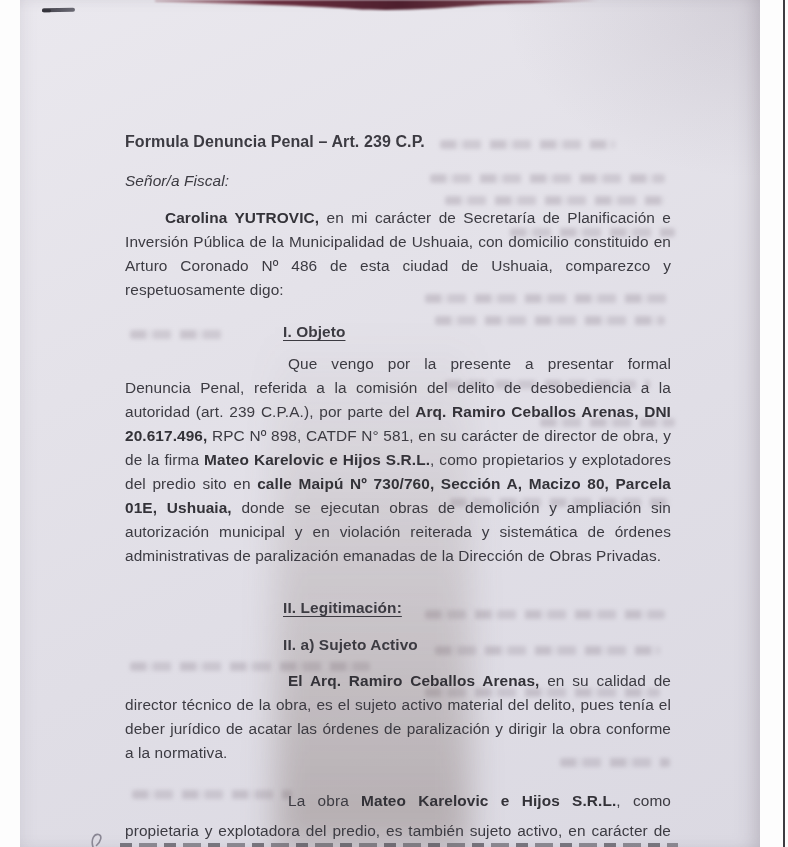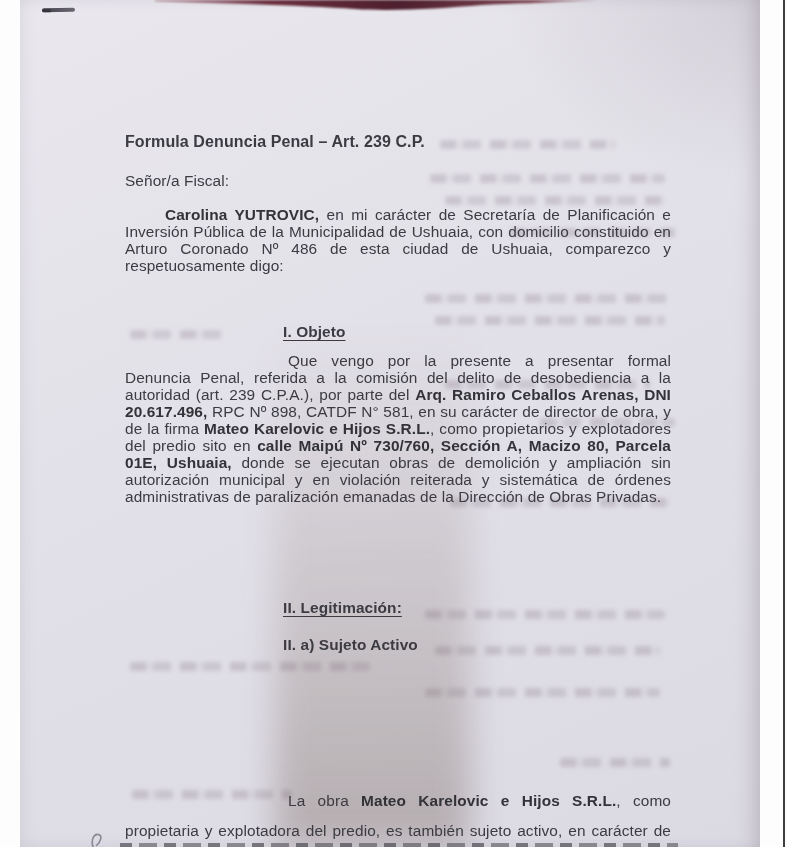--- a/index.html
+++ b/index.html
@@ -51,21 +51,21 @@
   }
   
   .doc{
     position:absolute;left:105px;top:0;width:546px;height:847px;
     color:#3c3b42;font-size:15.4px;filter:blur(0.3px);
     letter-spacing:0.1px;
   }
   .doc b{font-weight:bold;color:#333238;}
   .block{position:absolute;left:0;width:100%;margin:0;}
   .title{font-weight:bold;font-size:16px;}
-  .para{text-align:justify;line-height:17px;}
+  .para{text-align:justify;line-height:24px;}
   .ind-sm{text-indent:40px;}
   .ind-lg{text-indent:163px;}
   .heading{font-weight:bold;margin-left:158px;}
   .underlined{text-decoration:underline;text-decoration-thickness:1.4px;text-underline-offset:3px;}
   .para.last-justify{text-align-last:justify;line-height:30px;}
   
   .cutoff{
     position:absolute;left:100px;top:843px;width:558px;height:5px;opacity:0.8;filter:blur(0.5px);
     background:repeating-linear-gradient(90deg,
       rgba(66,64,72,0.8) 0 12px,rgba(66,64,72,0) 12px 19px,
@@ -116,32 +116,33 @@
     <div class="ghost" style="left:540px;top:758px;width:110px;"></div>
     <div class="ghost" style="left:112px;top:790px;width:160px;"></div>
   </div>
 
   <div class="center-shadow"></div>
   <div class="corner-shade"></div>
 
   <div class="doc">
     <p class="block title" style="top:133px;">Formula Denuncia Penal – Art. 239 C.P.</p>
 
-    <p class="block" style="top:172px;">Señor/a Fiscal:</p>
+    <p class="block" style="top:172px;font-style:italic;">Señor/a Fiscal:</p>
 
     <p class="block para ind-sm" style="top:206px;"><b>Carolina YUTROVIC,</b><span> en mi carácter de Secretaría de Planificación e Inversión Pública de la Municipalidad de Ushuaia, con domicilio constituido en Arturo Coronado Nº 486 de esta ciudad de Ushuaia, comparezco y respetuosamente digo:</span></p>
 
     <p class="block heading underlined" style="top:323px;">I. Objeto</p>
 
     <p class="block para ind-lg" style="top:352px;"><span>Que vengo por la presente a presentar formal Denuncia Penal, referida a la comisión del delito de desobediencia a la autoridad (art. 239 C.P.A.), por parte del </span><b>Arq. Ramiro Ceballos Arenas, DNI 20.617.496,</b><span> RPC Nº 898, CATDF N° 581, en su carácter de director de obra, y de la firma </span><b>Mateo Karelovic e Hijos S.R.L.</b><span>, como propietarios y explotadores del predio sito en </span><b>calle Maipú Nº 730/760, Sección A, Macizo 80, Parcela 01E, Ushuaia,</b><span> donde se ejecutan obras de demolición y ampliación sin autorización municipal y en violación reiterada y sistemática de órdenes administrativas de paralización emanadas de la Dirección de Obras Privadas.</span></p>
 
     <p class="block heading underlined" style="top:599px;">II. Legitimación:</p>
 
     <p class="block heading" style="top:636px;">II. a) Sujeto Activo</p>
 
+    <p class="block para ind-lg" style="top:669px;"><b>El Arq. Ramiro Ceballos Arenas,</b><span> en su calidad de director técnico de la obra, es el sujeto activo material del delito, pues tenía el deber jurídico de acatar las órdenes de paralización y dirigir la obra conforme a la normativa.</span></p>
 
     <p class="block para ind-lg last-justify" style="top:786px;"><span>La obra </span><b>Mateo Karelovic e Hijos S.R.L.</b><span>, como propietaria y explotadora del predio, es también sujeto activo, en carácter de</span></p>
   </div>
 
   <div class="cutoff"></div>
 
   <svg class="pen-loop" width="30" height="19" viewBox="0 0 30 19">
     <path d="M12,19 C9.5,11 13.5,5.5 17.5,6.5 C21.5,7.5 20,13.5 15.5,17.5" stroke="#8a8794" fill="none" stroke-width="1.6" stroke-linecap="round"></path>
   </svg>
 </div>

